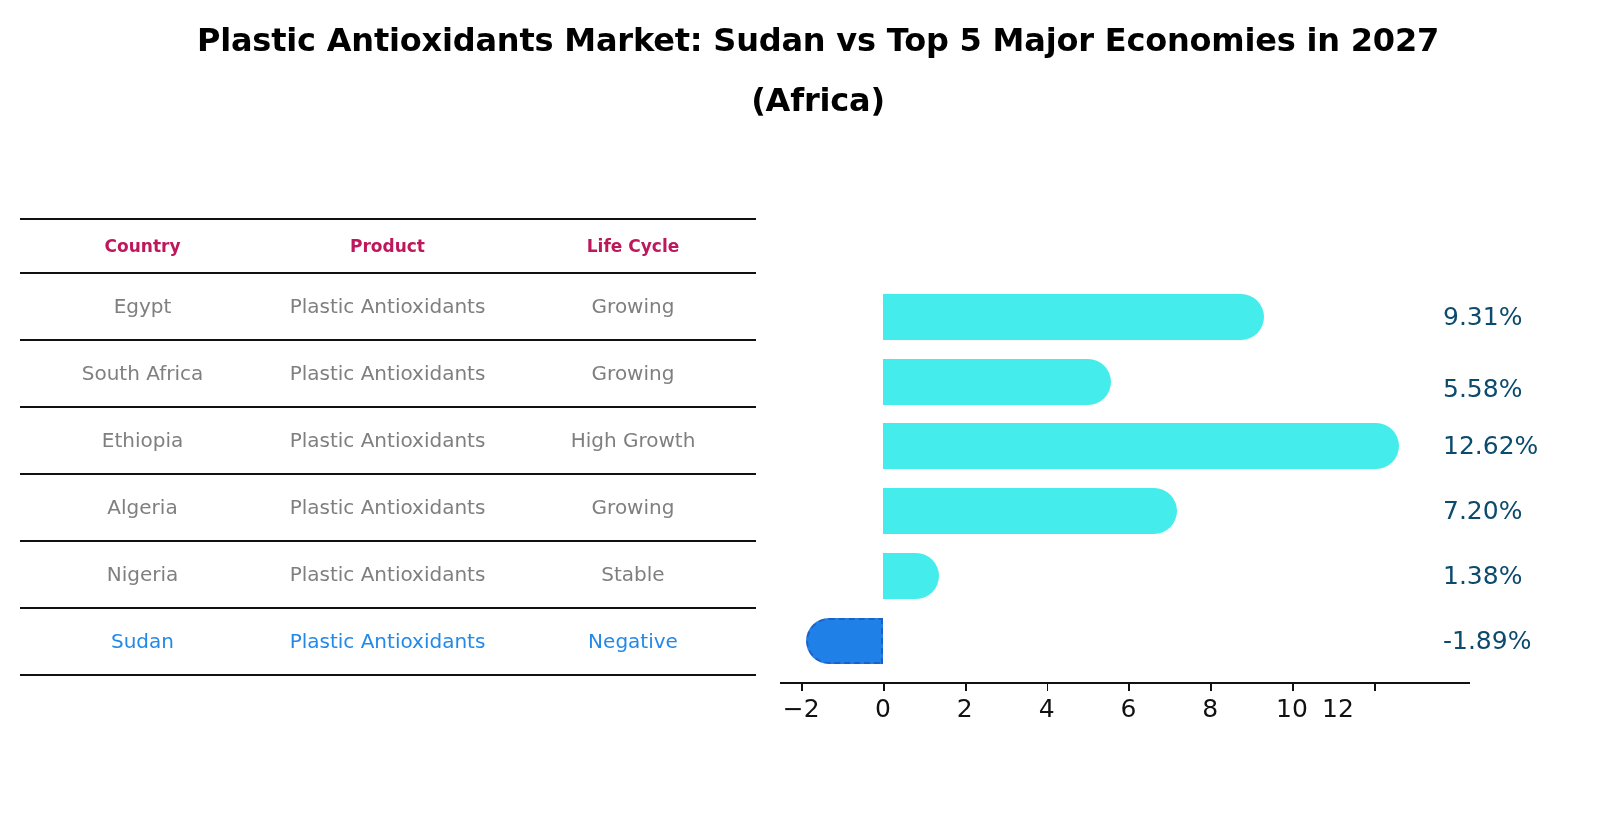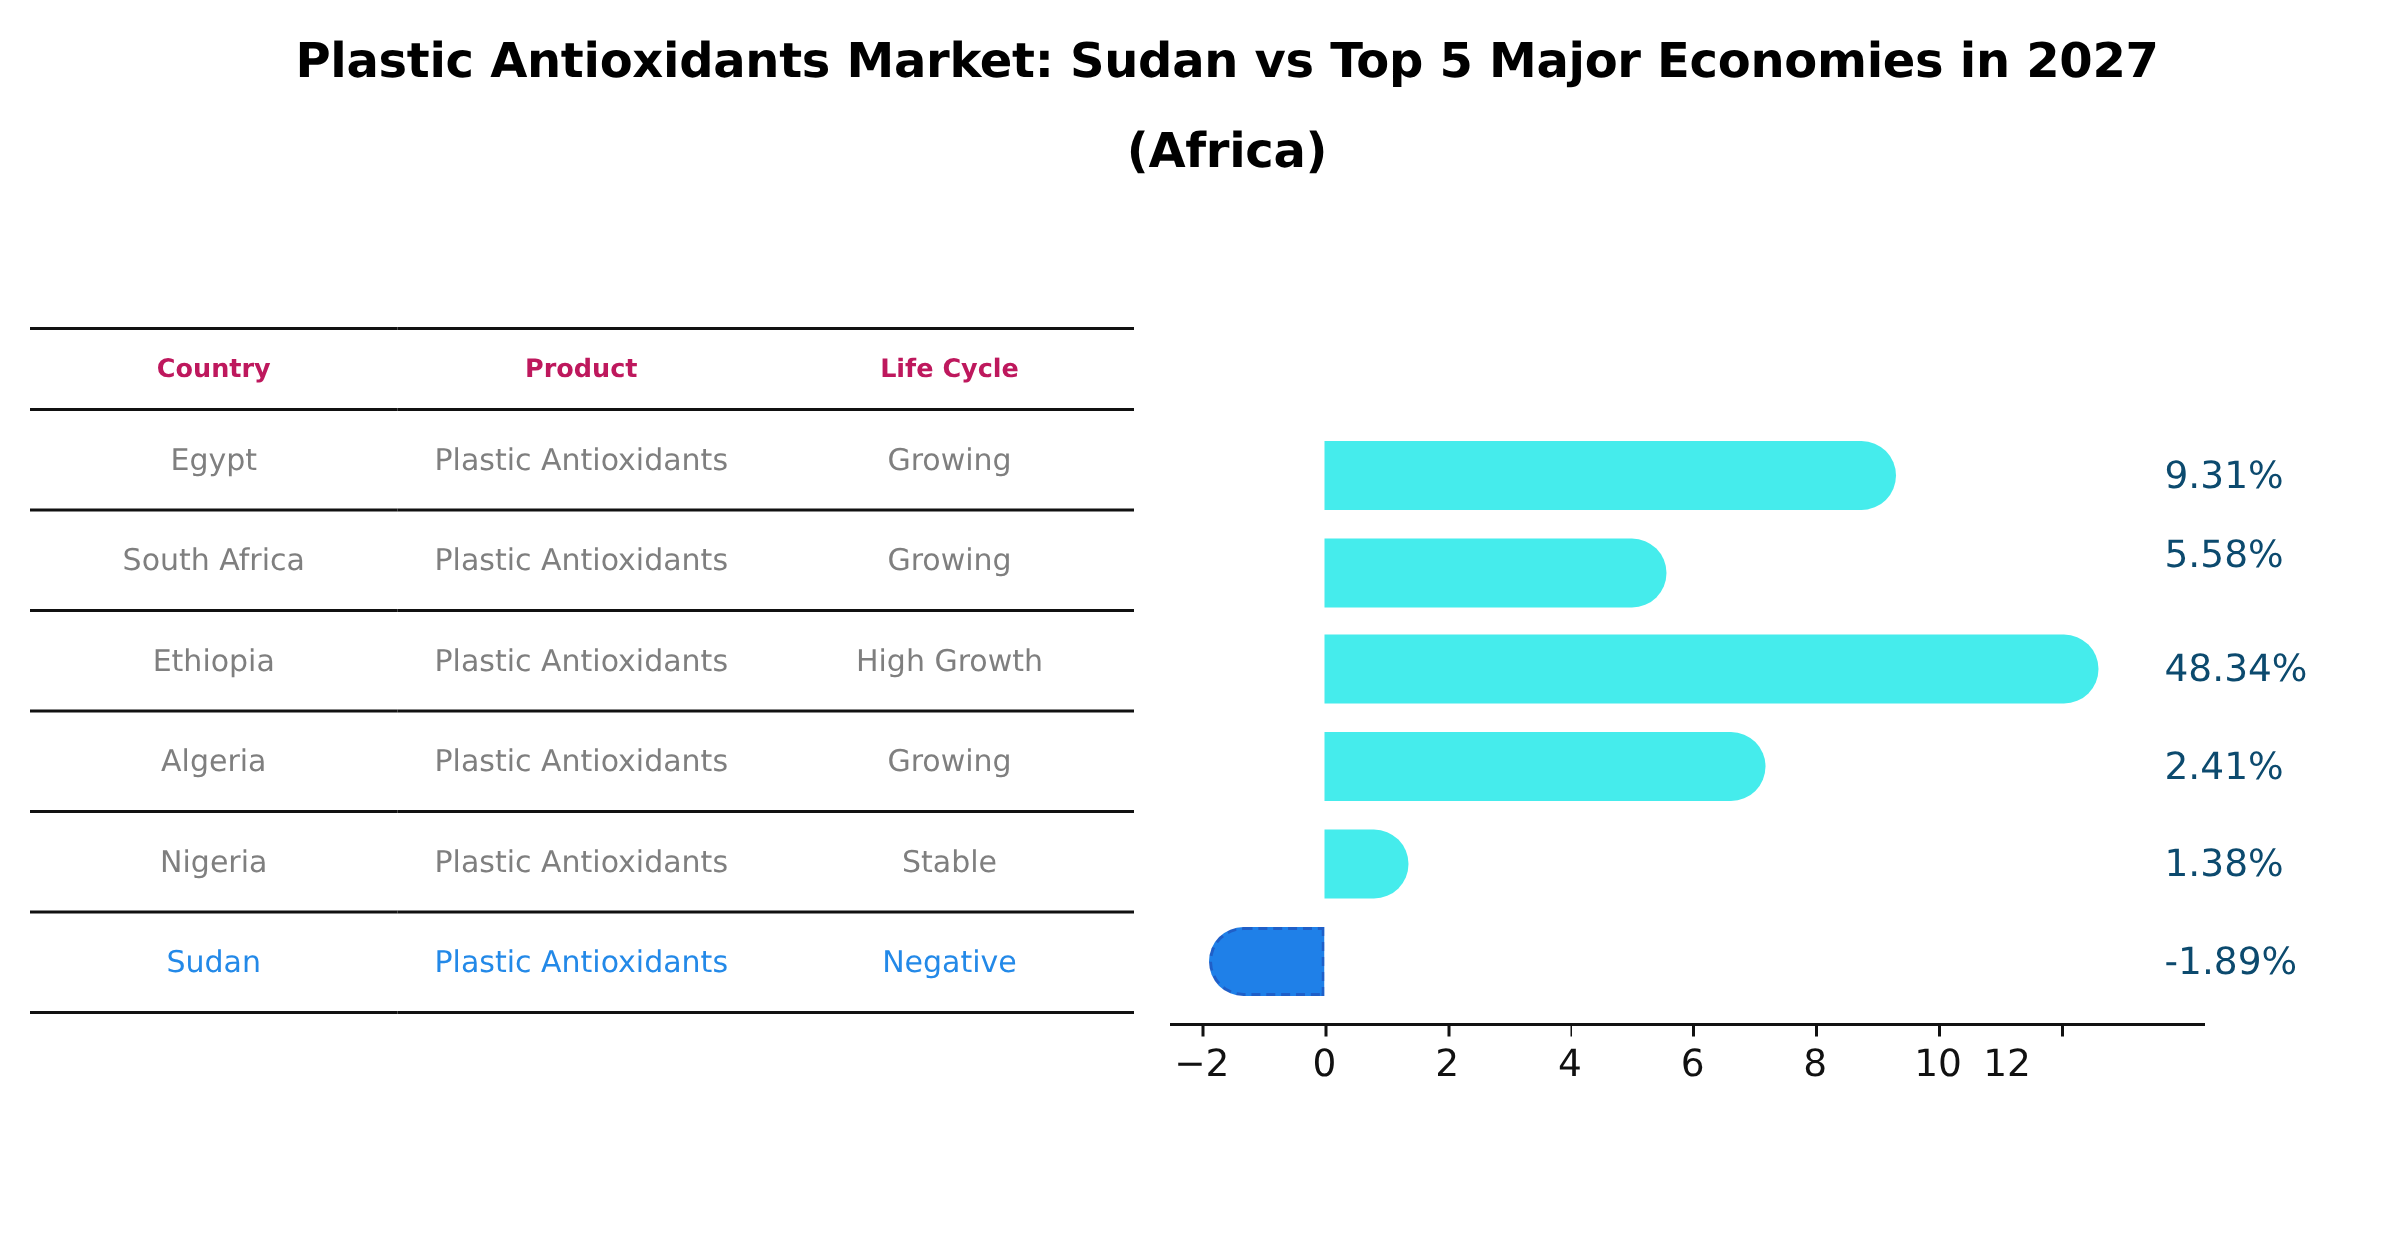--- a/index.html
+++ b/index.html
@@ -177,25 +177,25 @@
           <div class="tick" style="left: 450.2px;"></div>
           <div class="tick-label" style="left: 450.2px;">8</div>
           <div class="tick" style="left: 532px;"></div>
           <div class="tick-label" style="left: 532px;">10</div>
           <div class="tick" style="left: 613.8px;"></div>
           <div class="tick-label" style="left: 578px;">12</div>
         </div>
     <div class="bar pos" style="left: 123px; top: 24px; width: 380.779px; background: rgb(69, 236, 236);"></div>
         <div class="bar-label" style="top: 24px;">9.31%</div>
         <div class="bar pos" style="left: 123px; top: 88.7px; width: 228.222px; background: rgb(69, 236, 236);"></div>
-        <div class="bar-label" style="top: 77px;">5.58%</div>
+        <div class="bar-label" style="top: 96px;">5.58%</div>
         <div class="bar pos" style="left: 123px; top: 153.4px; width: 516.158px; background: rgb(69, 236, 236);"></div>
-        <div class="bar-label" style="top: 153.4px;">48.34%</div>
+        <div class="bar-label" style="top: 153.4px;">12.62%</div>
         <div class="bar pos" style="left: 123px; top: 218.1px; width: 294.48px; background: rgb(69, 236, 236);"></div>
-        <div class="bar-label" style="top: 218.1px;">2.41%</div>
+        <div class="bar-label" style="top: 218.1px;">7.20%</div>
         <div class="bar pos" style="left: 123px; top: 282.8px; width: 56.442px; background: rgb(69, 236, 236);"></div>
         <div class="bar-label" style="top: 282.8px;">1.38%</div>
         <div class="bar neg" style="left: 45.699px; top: 347.5px; width: 77.301px; background: rgb(31, 128, 232);"></div>
         <div class="bar-label" style="top: 347.5px;">-1.89%</div>
       </div>
   </div>
 
 </div>
 
 </body></html>

